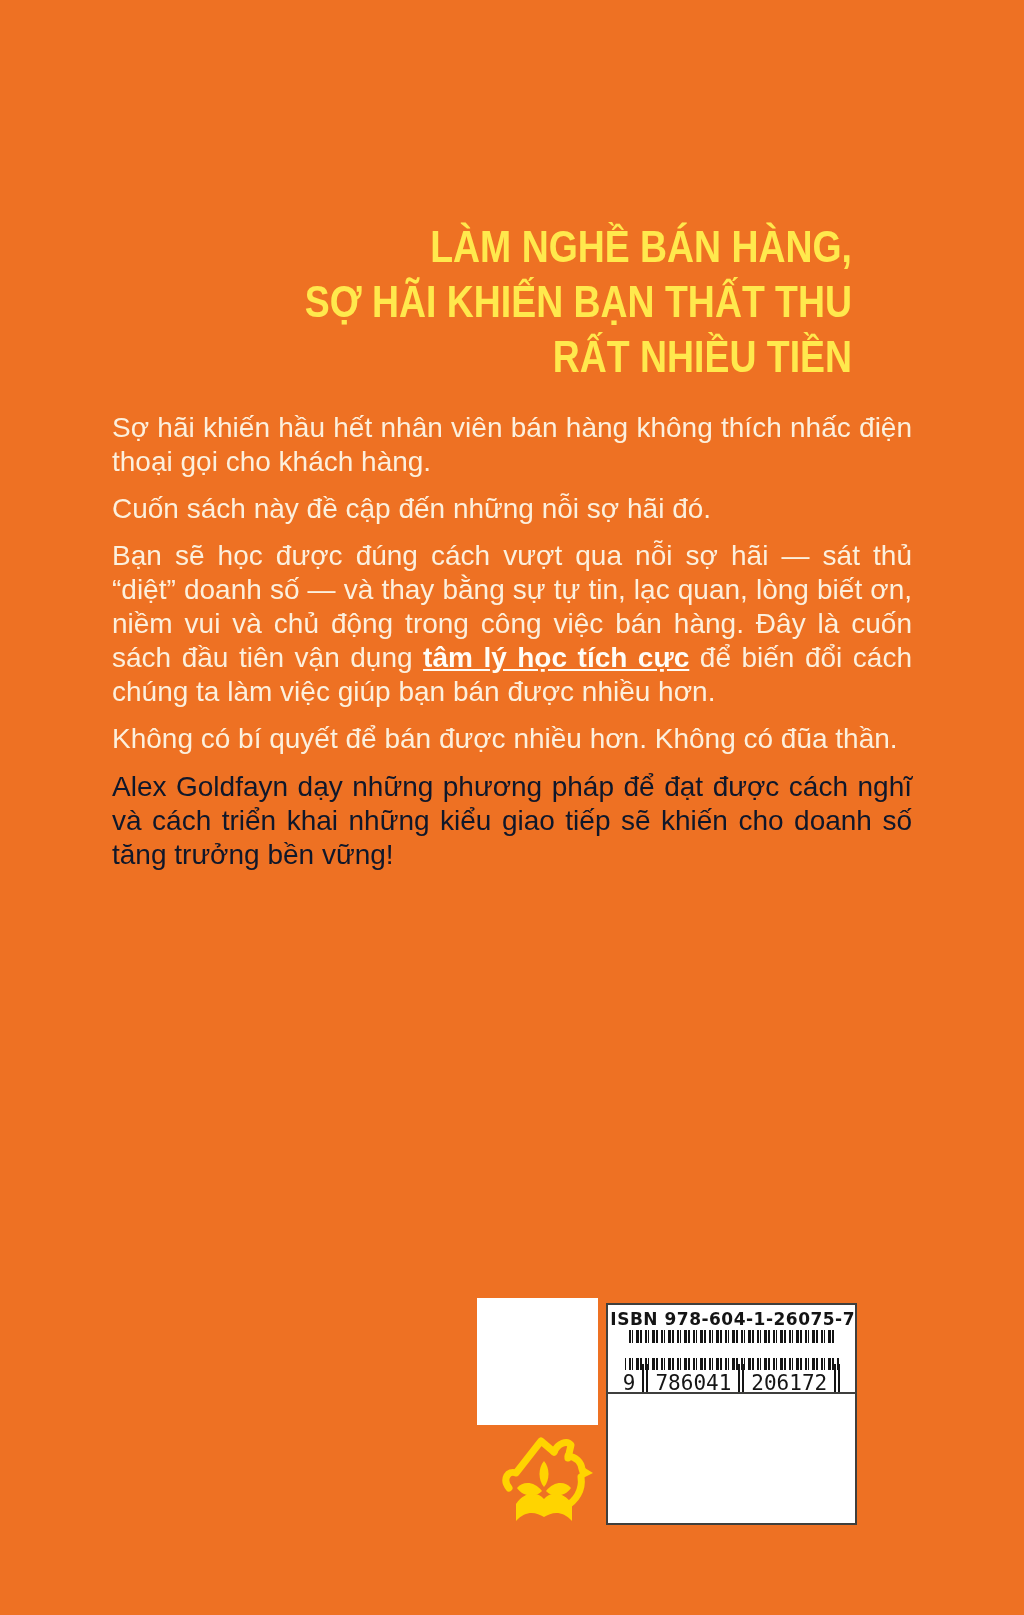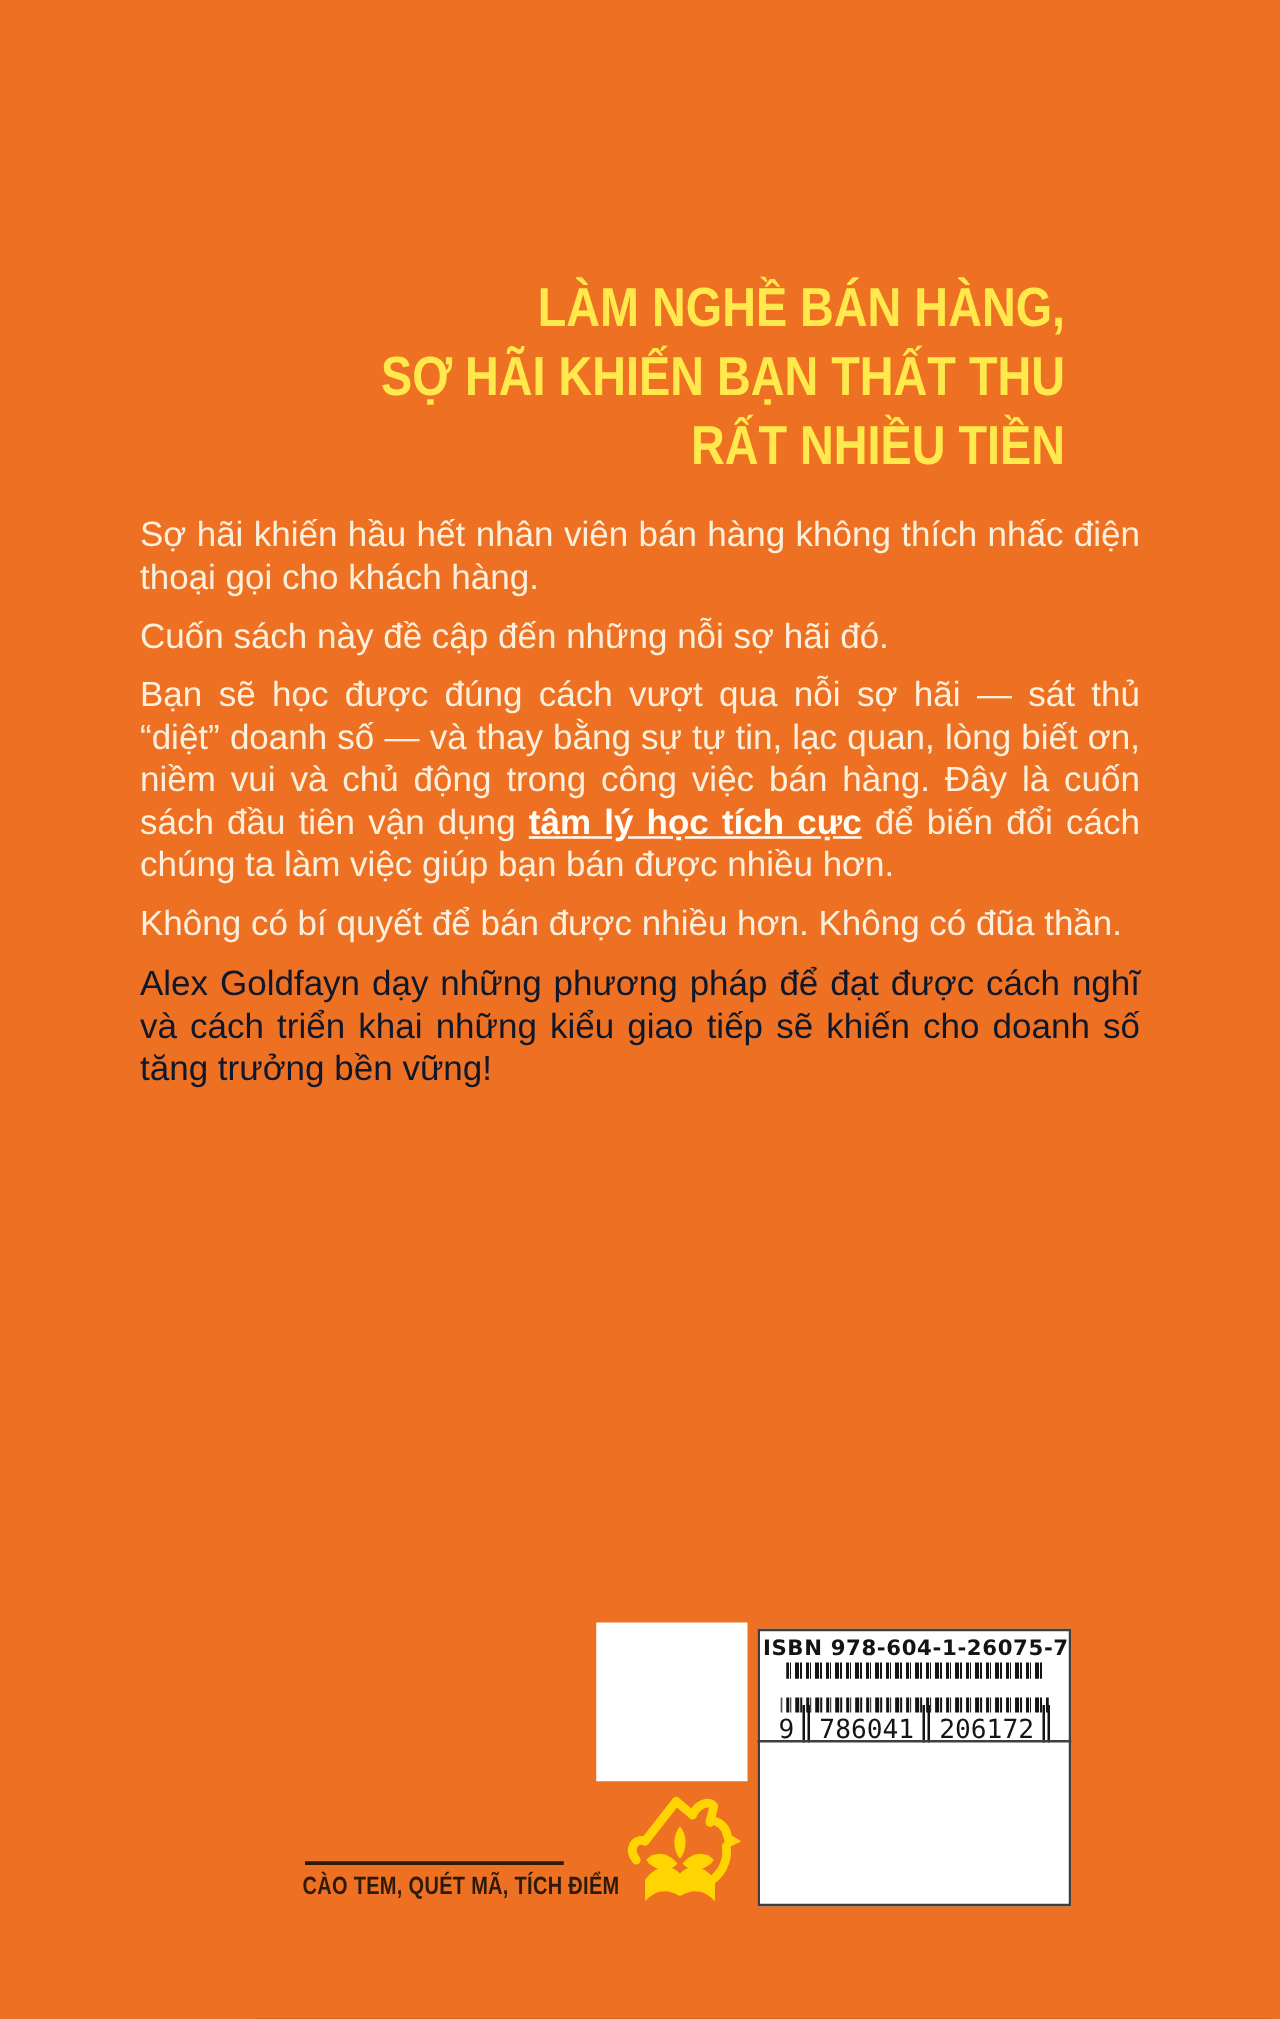--- a/index.html
+++ b/index.html
@@ -130,18 +130,14 @@
     <g fill="#ffd400">
       <path d="M84 37 L97 45 L85 51 C83 46 83 41 84 37 Z"></path>
       <path d="M20 76 C30 62 42 64 48 71 C54 64 66 62 76 76 L76 93 C66 82 56 84 48 89 C40 84 30 82 20 93 Z"></path>
       <path d="M48 33 C54 40 54 52 48 59 C42 52 42 40 48 33 Z"></path>
       <path d="M46 63 C38 53 27 53 21 60 C27 69 40 70 46 63 Z"></path>
       <path d="M50 63 C58 53 69 53 75 60 C69 69 56 70 50 63 Z"></path>
     </g>
     <circle cx="79" cy="43" r="2.6" fill="#ee7123"></circle>
   </svg>
 
-  <div class="loyalty">
-    <div class="loyalty-rule"></div>
-    <div class="loyalty-label">CÀO TEM, QUÉT MÃ, TÍCH ĐIỂM</div>
-  </div>
 
 </div>
 
 </body></html>

